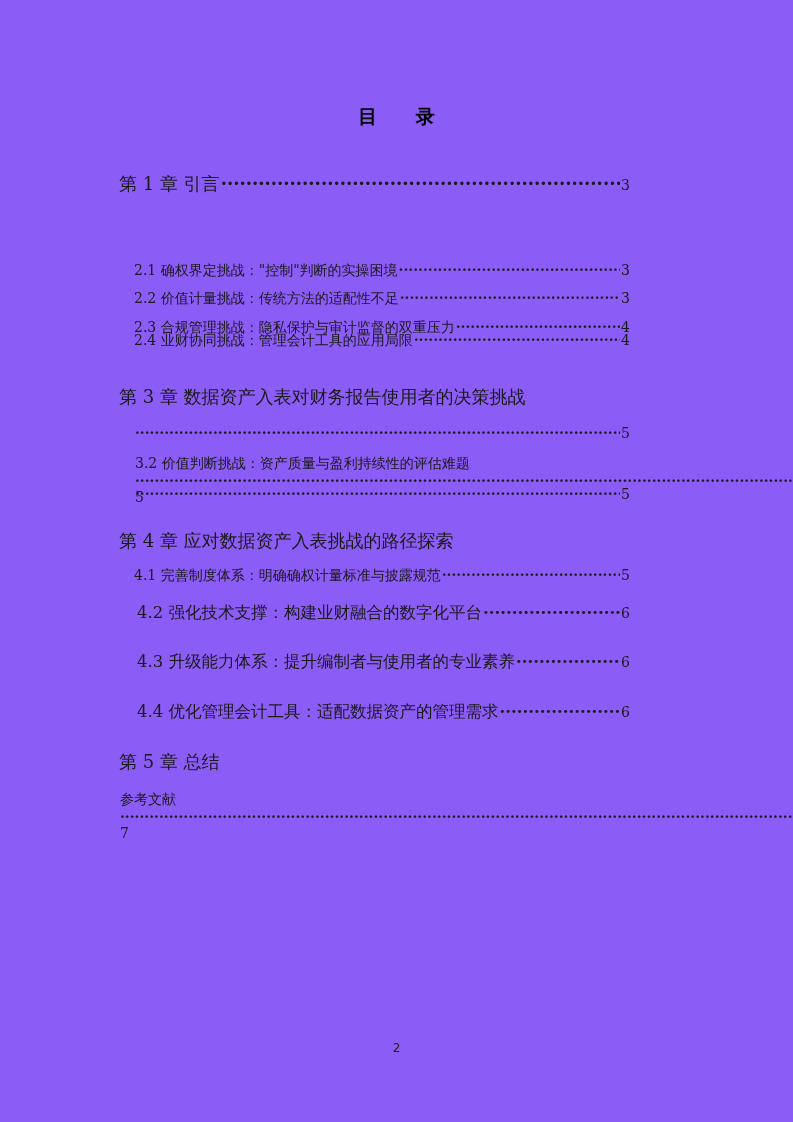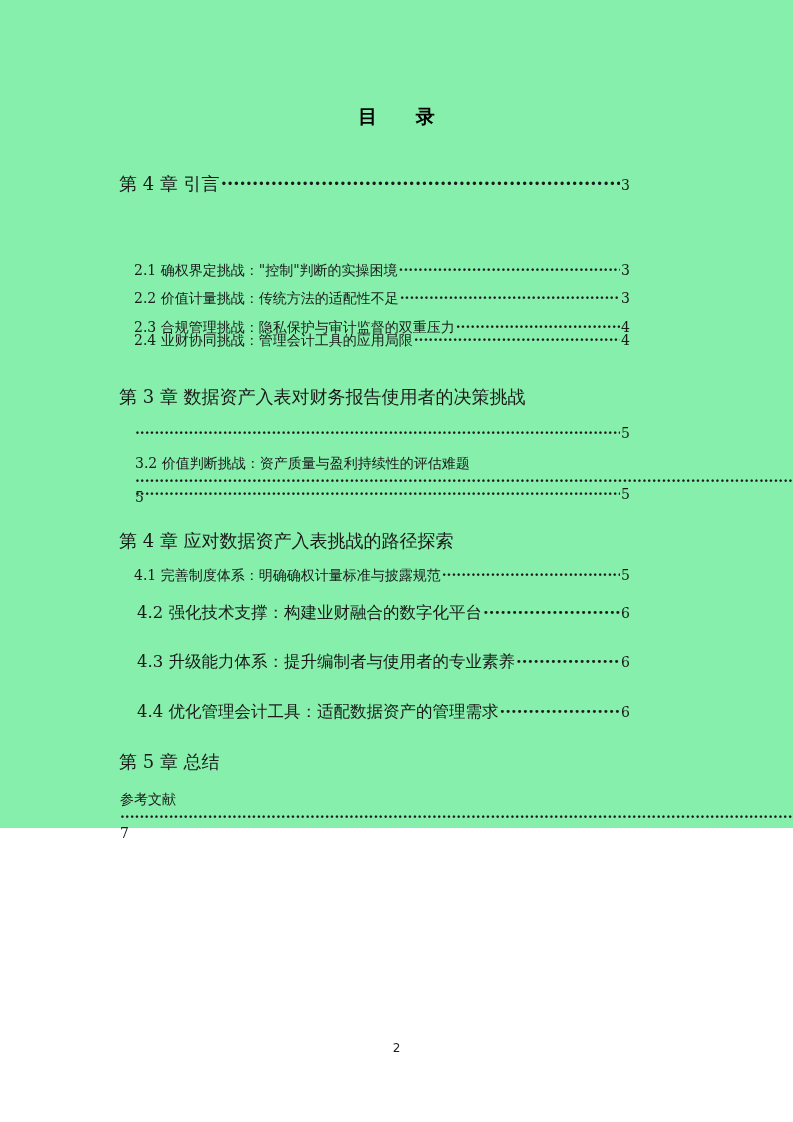--- a/index.html
+++ b/index.html
@@ -11,22 +11,22 @@
       width: 793px;
       height: 1122px;
       position: relative;
       overflow: hidden;
       font-family: "DejaVu Serif", "Liberation Serif", serif;
       color: #1a1a1a;
     }
     .page {
       position: absolute;
       left: 0; top: 0;
-      width: 793px; height: 828px;
-      background: #86efac;
+      width: 793px; height: 1122px;
+      background: #8b5cf6;
     }
     .toc-title {
       position: absolute;
       left: 0; width: 793px;
       top: 104px;
       text-align: center;
       font-family: "DejaVu Sans", "Liberation Sans", sans-serif;
       font-weight: bold;
       font-size: 19px;
       letter-spacing: 16px;
@@ -91,21 +91,21 @@
     }
   </style>
 </head>
 <body>
 
 <div class="page">
 
   <div class="toc-title">目 录</div>
 
   <div class="entry chapter" style="top:172px; right:163px;">
-    <span class="label">第 4 章  引言</span>
+    <span class="label">第 1 章  引言</span>
     <span class="leader"></span>
     <span class="page-num" style="font-size:14px;">3</span>
   </div>
 
 
   <div class="entry section" style="top:262px;">
     <span class="label">2.1 确权界定挑战："控制"判断的实操困境</span>
     <span class="leader"></span>
     <span class="page-num">3</span>
   </div>

